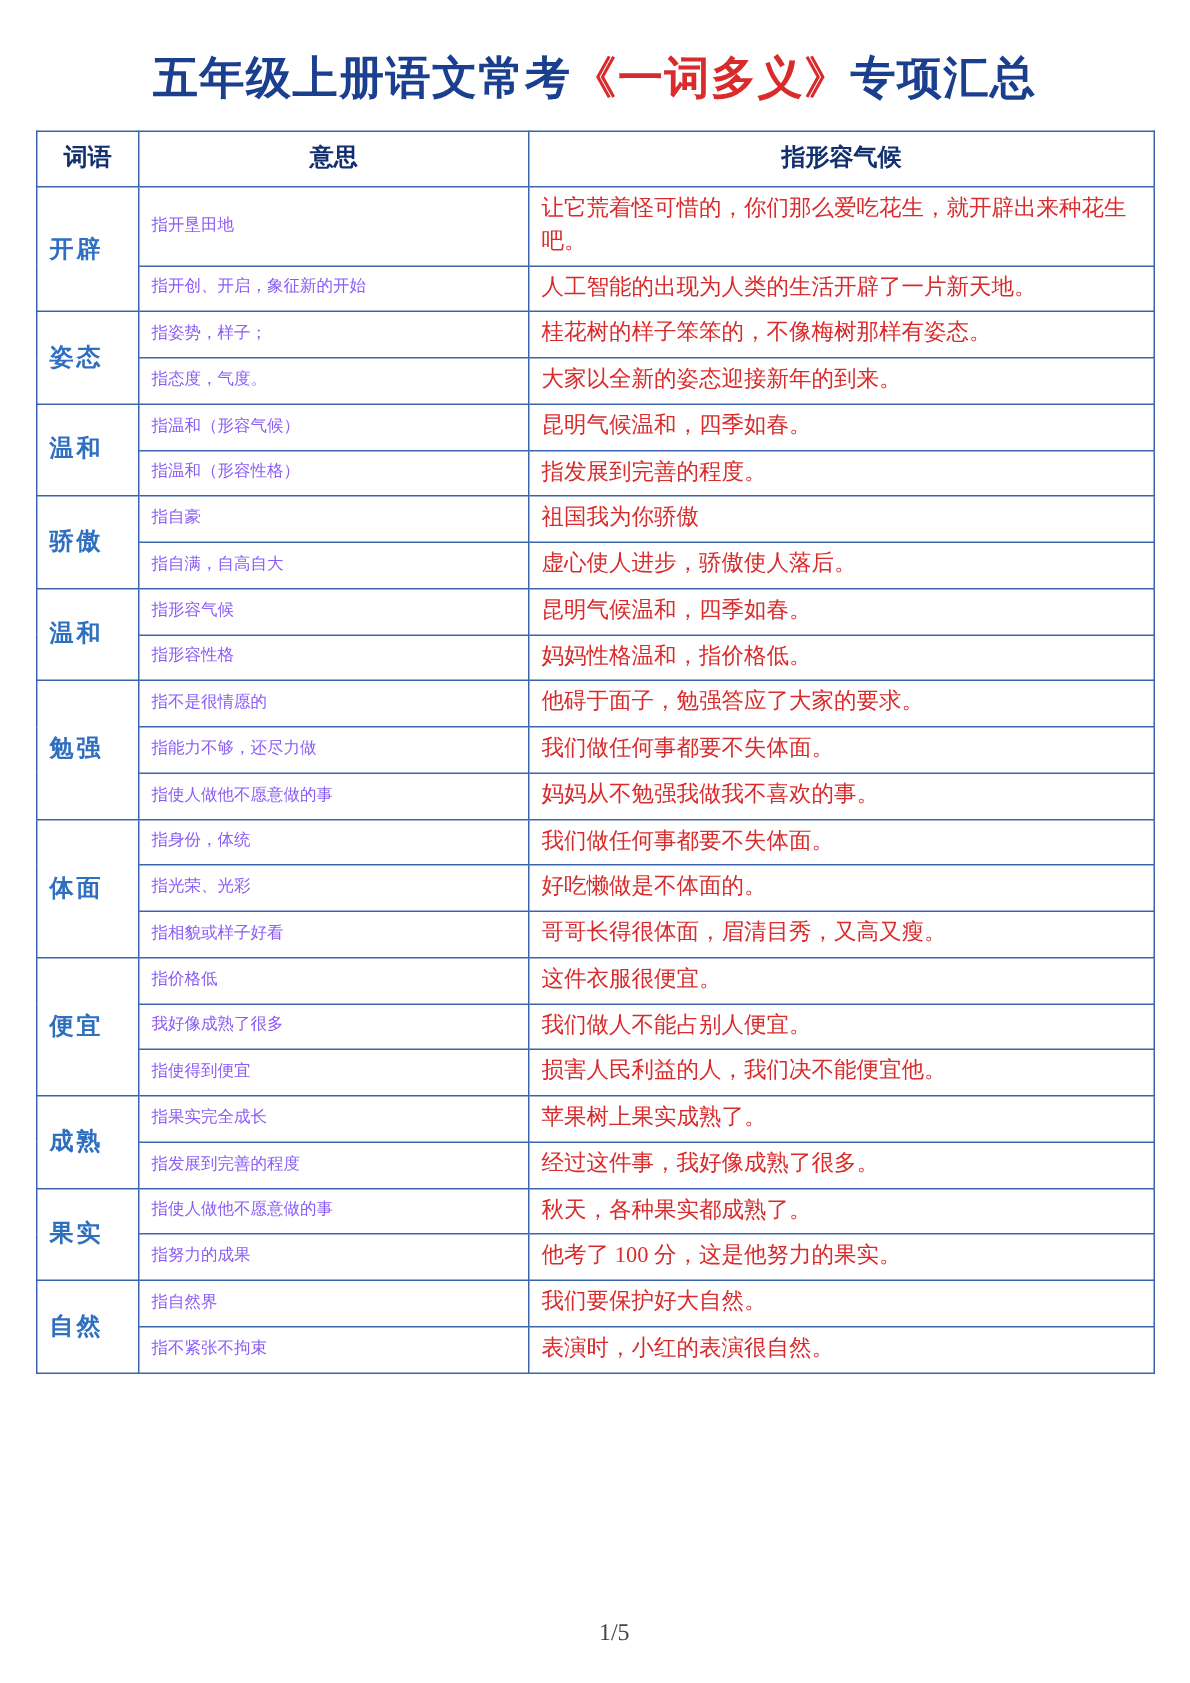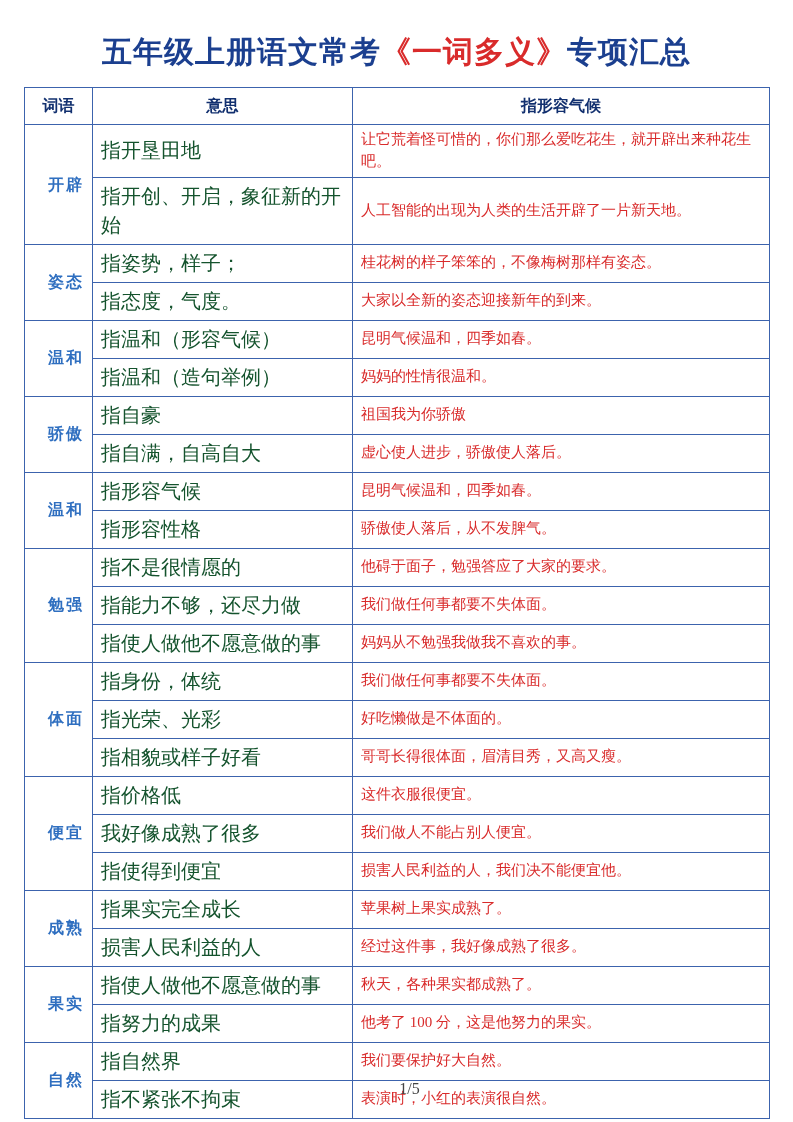--- a/index.html
+++ b/index.html
@@ -55,29 +55,29 @@
     font-weight: bold;
     color: #12306f;
     height: 30px;
     padding: 3px 6px;
   }
   col.c-word { width: 68px; }
   col.c-mean { width: 260px; }
   col.c-ex   { width: 417px; }
 
   td.word {
-    text-align: right;
+    text-align: left;
     color: #2f6fc0;
     font-size: 16px;
     font-weight: bold;
     letter-spacing: 2px;
   }
   td.mean {
-    color: #14532d;
-    font-size: 20px;
+    color: #8b5cf6;
+    font-size: 11px;
     text-align: left;
   }
   td.ex {
     color: #d92b2b;
     font-size: 15px;
     text-align: left;
     margin-top: 10px;
   }
   .pageno {
     position: absolute;
@@ -130,40 +130,40 @@
         <tr>
           <td class="mean">指态度，气度。</td>
           <td class="ex">大家以全新的姿态迎接新年的到来。</td>
         </tr>
         <tr>
           <td class="word" rowspan="2">温和</td>
           <td class="mean">指温和（形容气候）</td>
           <td class="ex">昆明气候温和，四季如春。</td>
         </tr>
         <tr>
-          <td class="mean">指温和（造句举例）</td>
-          <td class="ex">妈妈的性情很温和。</td>
+          <td class="mean">指温和（形容性格）</td>
+          <td class="ex">指发展到完善的程度。</td>
         </tr>
         <tr>
           <td class="word" rowspan="2">骄傲</td>
           <td class="mean">指自豪</td>
           <td class="ex">祖国我为你骄傲</td>
         </tr>
         <tr>
           <td class="mean">指自满，自高自大</td>
           <td class="ex">虚心使人进步，骄傲使人落后。</td>
         </tr>
         <tr>
           <td class="word" rowspan="2">温和</td>
           <td class="mean">指形容气候</td>
           <td class="ex">昆明气候温和，四季如春。</td>
         </tr>
         <tr>
           <td class="mean">指形容性格</td>
-          <td class="ex">骄傲使人落后，从不发脾气。</td>
+          <td class="ex">妈妈性格温和，指价格低。</td>
         </tr>
         <tr>
           <td class="word" rowspan="3">勉强</td>
           <td class="mean">指不是很情愿的</td>
           <td class="ex">他碍于面子，勉强答应了大家的要求。</td>
         </tr>
         <tr>
           <td class="mean">指能力不够，还尽力做</td>
           <td class="ex">我们做任何事都要不失体面。</td>
         </tr>
@@ -196,21 +196,21 @@
         <tr>
           <td class="mean">指使得到便宜</td>
           <td class="ex">损害人民利益的人，我们决不能便宜他。</td>
         </tr>
         <tr>
           <td class="word" rowspan="2">成熟</td>
           <td class="mean">指果实完全成长</td>
           <td class="ex">苹果树上果实成熟了。</td>
         </tr>
         <tr>
-          <td class="mean">损害人民利益的人</td>
+          <td class="mean">指发展到完善的程度</td>
           <td class="ex">经过这件事，我好像成熟了很多。</td>
         </tr>
         <tr>
           <td class="word" rowspan="2">果实</td>
           <td class="mean">指使人做他不愿意做的事</td>
           <td class="ex">秋天，各种果实都成熟了。</td>
         </tr>
         <tr>
           <td class="mean">指努力的成果</td>
           <td class="ex">他考了 100 分，这是他努力的果实。</td>

